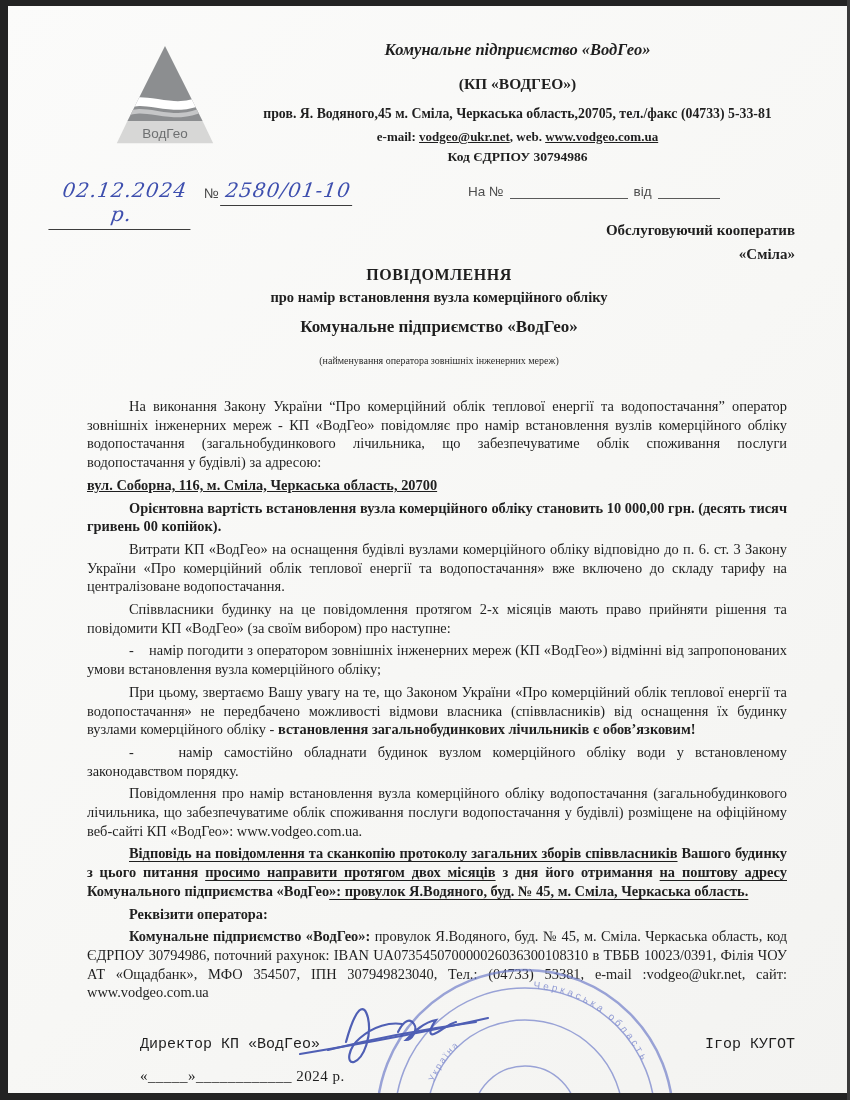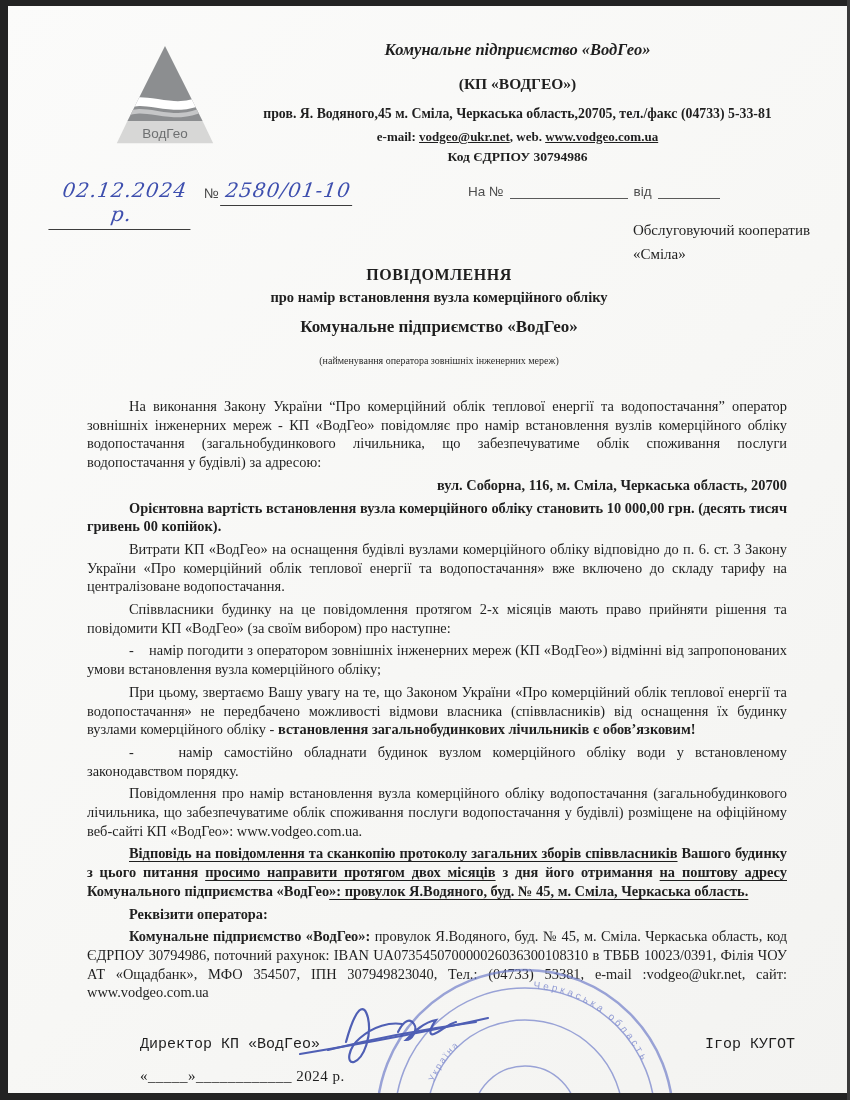--- a/index.html
+++ b/index.html
@@ -37,35 +37,35 @@
       font-family:"Liberation Sans", sans-serif;}
   .hw-num{position:absolute;left:222px;top:0;width:132px;text-align:center;
       border-bottom:1.6px solid #3c3c3c;padding-bottom:3px;}
   .na-group{position:absolute;left:468px;top:6px;font-family:Liberation Sans, sans-serif;
       font-size:13.5px;color:#4e4e4e;}
   .blank{display:inline-block;border-bottom:1.4px solid #5a5a5a;height:13px;vertical-align:bottom;}
   .blank.b1{width:118px;margin:0 6px;}
   .blank.b2{width:62px;margin-left:6px;}
 
   
-  .recipient{position:absolute;top:218px;right:40px;text-align:left;
-      font-size:15px;font-weight:normal;line-height:24px;}
+  .recipient{position:absolute;top:218px;right:55px;text-align:right;
+      font-size:15px;font-weight:bold;line-height:24px;}
 
   
   .title-block{position:absolute;top:266px;left:83px;width:712px;text-align:center;}
   .title-block .t1{font-size:16px;font-weight:bold;letter-spacing:.5px;}
   .title-block .t2{font-size:14.5px;font-weight:bold;margin-top:5px;}
   .title-block .t3{font-size:17px;font-weight:bold;margin-top:11px;}
   .title-block .t4{font-size:10px;margin-top:18px;color:#2a2a2a;}
 
   
   .body{position:absolute;top:393px;left:83px;width:708px;
       font-size:14.4px;line-height:18.7px;text-align:justify;}
   .body p{margin:4px;text-indent:42px;}
-  .body p.center{text-align:right;text-indent:0;}
+  .body p.center{text-align:left;text-indent:0;text-decoration:underline;}
   .b{font-weight:bold;}
   .u{text-decoration:underline;text-underline-offset:3px;}
 
   
   .sig-row{position:absolute;top:1036px;left:140px;width:655px;
       display:flex;justify-content:space-between;font-size:15px;font-family:Liberation Mono, monospace;}
   .date-row{position:absolute;top:1068px;left:140px;font-size:15px;letter-spacing:.5px;}
   .signature{position:absolute;left:298px;top:992px;width:210px;height:90px;z-index:3;}
   .stamp{position:absolute;left:360px;top:948px;width:330px;height:152px;z-index:2;opacity:.85;}
 </style>

